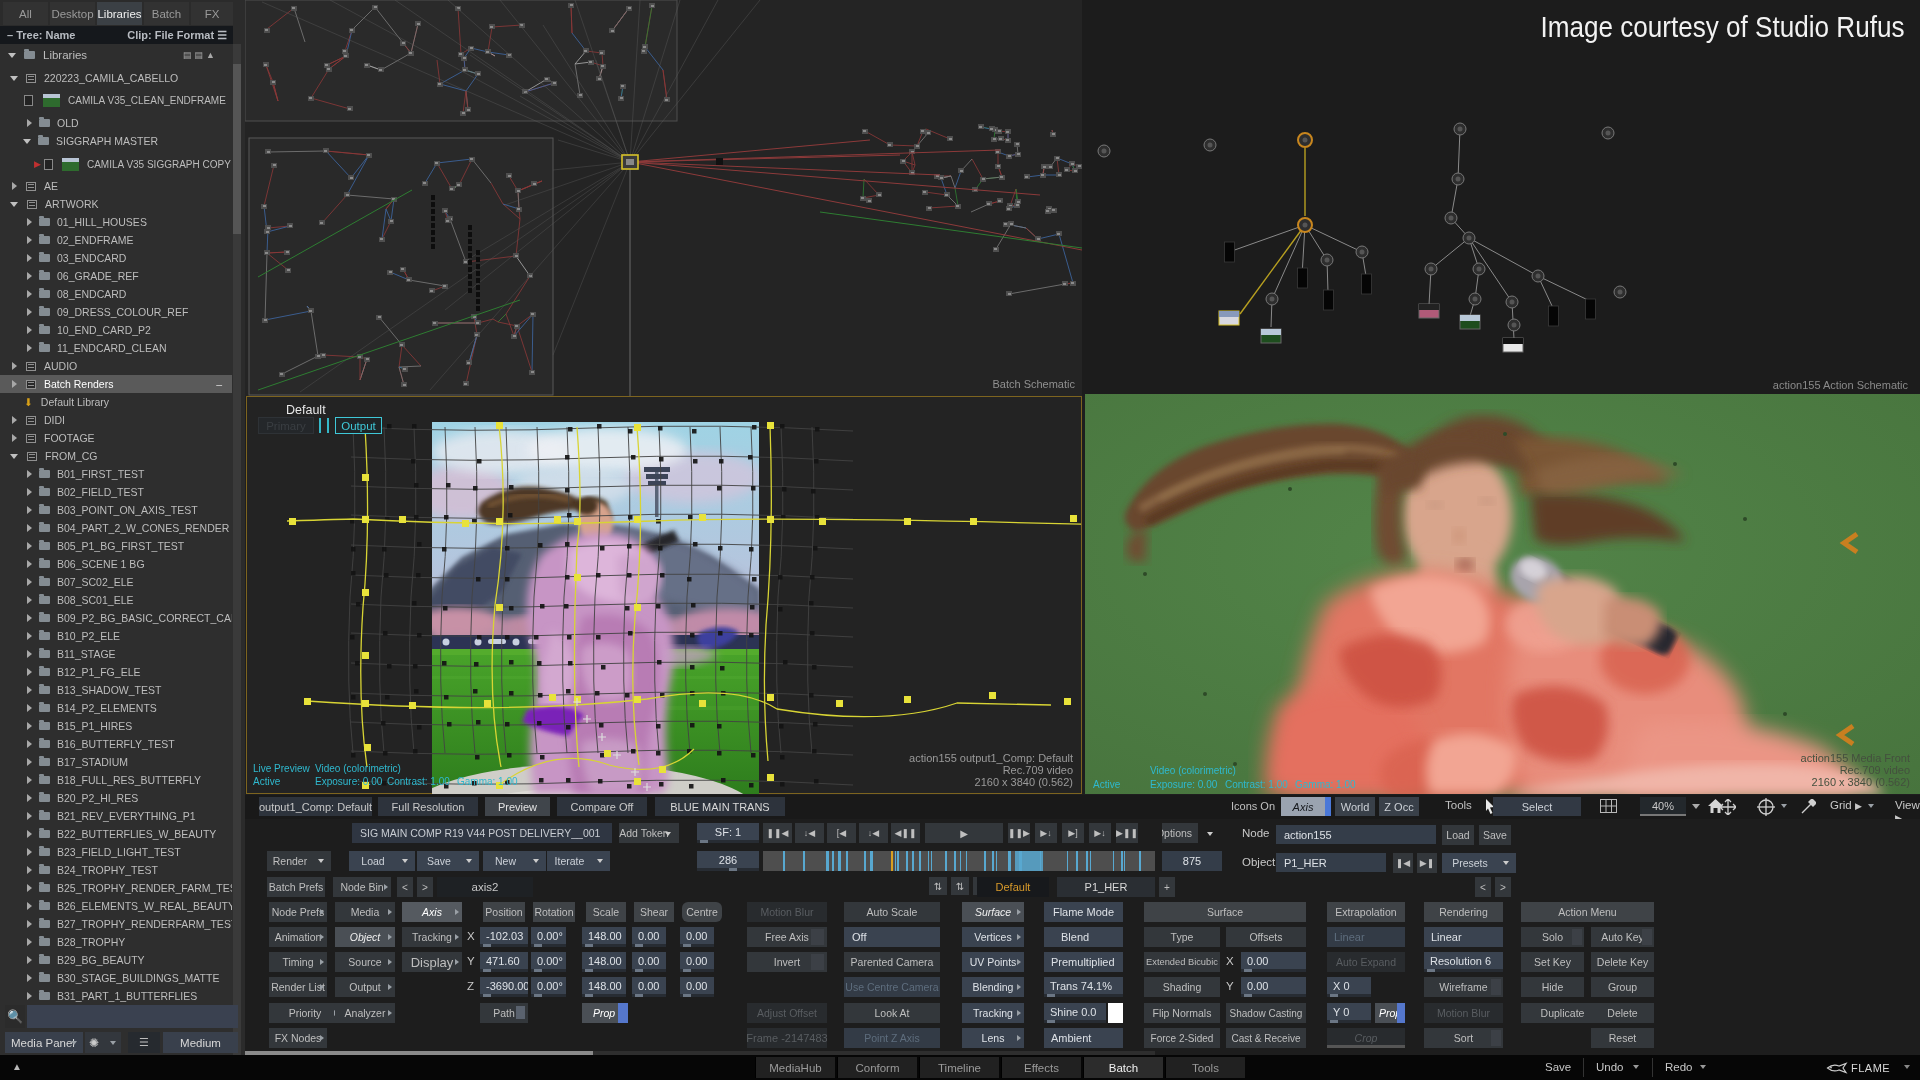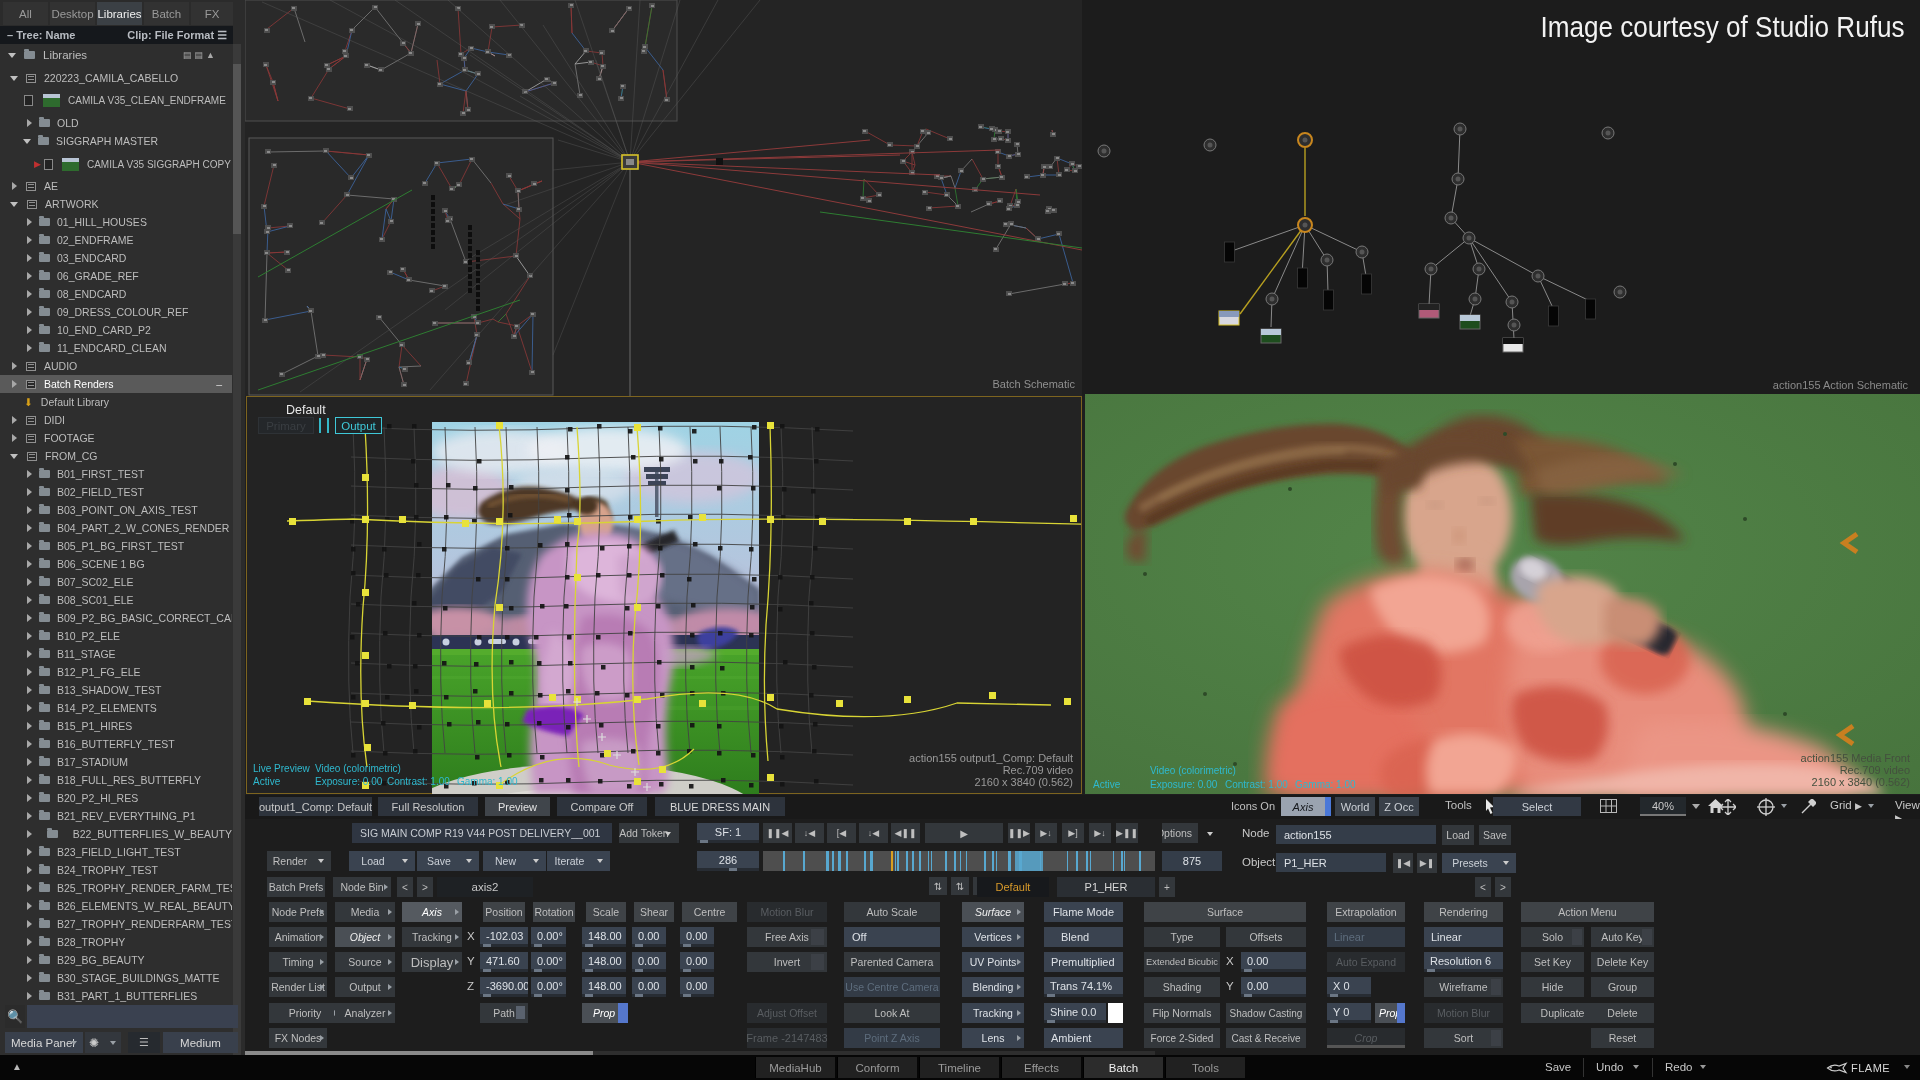--- a/index.html
+++ b/index.html
@@ -1001,21 +1001,21 @@
       <div class="trow" style="top:789px;height:18px;">
         <span class="tri-r" style="margin-left:27px"></span>
         <span class="fold" style="margin-left:7px"></span>
         <span style="margin-left:7px">B20_P2_HI_RES</span>
       </div>
       <div class="trow" style="top:807px;height:18px;">
         <span class="tri-r" style="margin-left:27px"></span>
         <span class="fold" style="margin-left:7px"></span>
         <span style="margin-left:7px">B21_REV_EVERYTHING_P1</span>
       </div>
-      <div class="trow" style="top:825px;height:18px;justify-content:space-between;">
+      <div class="trow" style="top:825px;height:18px;">
         <span class="tri-r" style="margin-left:27px"></span>
         <span class="fold" style="margin-left:7px"></span>
         <span style="margin-left:7px">B22_BUTTERFLIES_W_BEAUTY</span>
       </div>
       <div class="trow" style="top:843px;height:18px;">
         <span class="tri-r" style="margin-left:27px"></span>
         <span class="fold" style="margin-left:7px"></span>
         <span style="margin-left:7px">B23_FIELD_LIGHT_TEST</span>
       </div>
       <div class="trow" style="top:861px;height:18px;">
@@ -1463,21 +1463,21 @@
       <div class="abs" style="left:65px;top:385px;color:#2fb9cf;font-size:10px">Exposure: 0.00</div>
       <div class="abs" style="left:140px;top:385px;color:#2fb9cf;font-size:10px">Contrast: 1.00</div>
       <div class="abs" style="left:210px;top:385px;color:#2fb9cf;font-size:10px">Gamma: 1.00</div>
       <div class="abs" style="right:10px;top:358px;color:#44503e;font-size:11px;text-align:right">action155 Media Front<br>Rec.709 video<br>2160 x 3840 (0.562)</div>
     </div>
 <div class="abs" style="left:245px;top:795px;width:1675px;height:24px;background:#191919">
       <div class="abs" style="left:14px;top:2px;width:113px;height:19px;background:#2d333c;color:#c8c8c8;display:flex;align-items:center;justify-content:center;font-size:11px;white-space:nowrap;overflow:hidden">output1_Comp: Default</div>
       <div class="abs" style="left:133px;top:2px;width:100px;height:19px;background:#2d333c;color:#c8c8c8;display:flex;align-items:center;justify-content:center;font-size:11px;white-space:nowrap;overflow:hidden">Full Resolution</div>
       <div class="abs" style="left:240px;top:2px;width:65px;height:19px;background:#40454b;color:#e2e2e2;display:flex;align-items:center;justify-content:center;font-size:11px;white-space:nowrap;overflow:hidden">Preview</div>
       <div class="abs" style="left:312px;top:2px;width:90px;height:19px;background:#2d333c;color:#c8c8c8;display:flex;align-items:center;justify-content:center;font-size:11px;white-space:nowrap;overflow:hidden">Compare Off</div>
-      <div class="abs" style="left:410px;top:2px;width:130px;height:19px;background:#2d333c;color:#d8d8d8;display:flex;align-items:center;justify-content:center;font-size:11px;white-space:nowrap;overflow:hidden">BLUE DRESS MAIN</div>
+      <div class="abs" style="left:410px;top:2px;width:130px;height:19px;background:#2d333c;color:#d8d8d8;display:flex;align-items:center;justify-content:center;font-size:11px;white-space:nowrap;overflow:hidden">BLUE MAIN TRANS</div>
       <div class="abs" style="left:986px;top:5px;color:#c0c0c0;font-size:11px">Icons On</div>
       <div class="abs" style="left:1036px;top:2px;width:44px;height:19px;background:#9aa3b0;color:#15181c;display:flex;align-items:center;justify-content:center;font-size:11px;white-space:nowrap;overflow:hidden">
         <i>Axis</i>
       </div>
       <div class="abs" style="left:1080px;top:2px;width:6px;height:19px;background:#4a78d8"></div>
       <div class="abs" style="left:1090px;top:2px;width:40px;height:19px;background:#394049;color:#ccd0d6;display:flex;align-items:center;justify-content:center;font-size:11px;white-space:nowrap;overflow:hidden">World</div>
       <div class="abs" style="left:1134px;top:2px;width:40px;height:19px;background:#394049;color:#ccd0d6;display:flex;align-items:center;justify-content:center;font-size:11px;white-space:nowrap;overflow:hidden">Z Occ</div>
       <div class="abs" style="left:1200px;top:4px;color:#c0c0c0;font-size:11.5px">Tools</div>
       <svg class="abs" style="left:1238px;top:3px" width="14" height="17">
         <path d="M3 1 L11 9 L7 9.5 L9.5 15 L7.5 16 L5 10.5 L3 13 Z" fill="#e8e8e8"></path>
@@ -1639,21 +1639,21 @@
       </div>
       <div class="btn" style="left:157px;top:108px;width:60px;height:20px;font-size:10.5px;">Tracking<span class="arr"></span></div>
       <div class="btn" style="left:157px;top:133px;width:60px;height:20px;font-size:13px;">Display<span class="arr"></span></div>
       <div class="abs" style="left:222px;top:111px;color:#c8c8c8;font-size:11.5px">X</div>
       <div class="abs" style="left:222px;top:136px;color:#c8c8c8;font-size:11.5px">Y</div>
       <div class="abs" style="left:222px;top:161px;color:#c8c8c8;font-size:11.5px">Z</div>
       <div class="btn" style="left:238px;top:83px;width:42px;height:20px;font-size:10.5px;background:#3f4347;">Position</div>
       <div class="btn" style="left:288px;top:83px;width:42px;height:20px;font-size:10.5px;background:#3f4347;">Rotation</div>
       <div class="btn" style="left:341px;top:83px;width:40px;height:20px;font-size:10.5px;background:#3f4347;">Scale</div>
       <div class="btn" style="left:389px;top:83px;width:40px;height:20px;font-size:10.5px;background:#3f4347;">Shear</div>
-      <div class="btn" style="left:437px;top:83px;width:55px;height:20px;font-size:10.5px;background:#3f4347;">Centre</div>
+      <div class="btn" style="left:437px;top:83px;width:40px;height:20px;font-size:10.5px;background:#3f4347;border-radius:6px;">Centre</div>
       <div class="fld" style="left:235px;top:108px;width:48px;height:17px;background:#3a4350;justify-content:flex-start;padding-left:6px">-102.03</div>
       <div class="abs" style="left:235px;top:125px;width:48px;height:3px;background:#272c33"></div>
       <div class="abs" style="left:238px;top:125px;width:8px;height:3px;background:#6b7684"></div>
       <div class="fld" style="left:286px;top:108px;width:35px;height:17px;background:#3a4350;justify-content:flex-start;padding-left:6px">0.00°</div>
       <div class="abs" style="left:286px;top:125px;width:35px;height:3px;background:#272c33"></div>
       <div class="abs" style="left:289px;top:125px;width:8px;height:3px;background:#6b7684"></div>
       <div class="fld" style="left:337px;top:108px;width:44px;height:17px;background:#3a4350;justify-content:flex-start;padding-left:6px">148.00</div>
       <div class="abs" style="left:337px;top:125px;width:44px;height:3px;background:#272c33"></div>
       <div class="abs" style="left:340px;top:125px;width:8px;height:3px;background:#6b7684"></div>
       <div class="fld" style="left:387px;top:108px;width:34px;height:17px;background:#3a4350;justify-content:flex-start;padding-left:6px">0.00</div>

